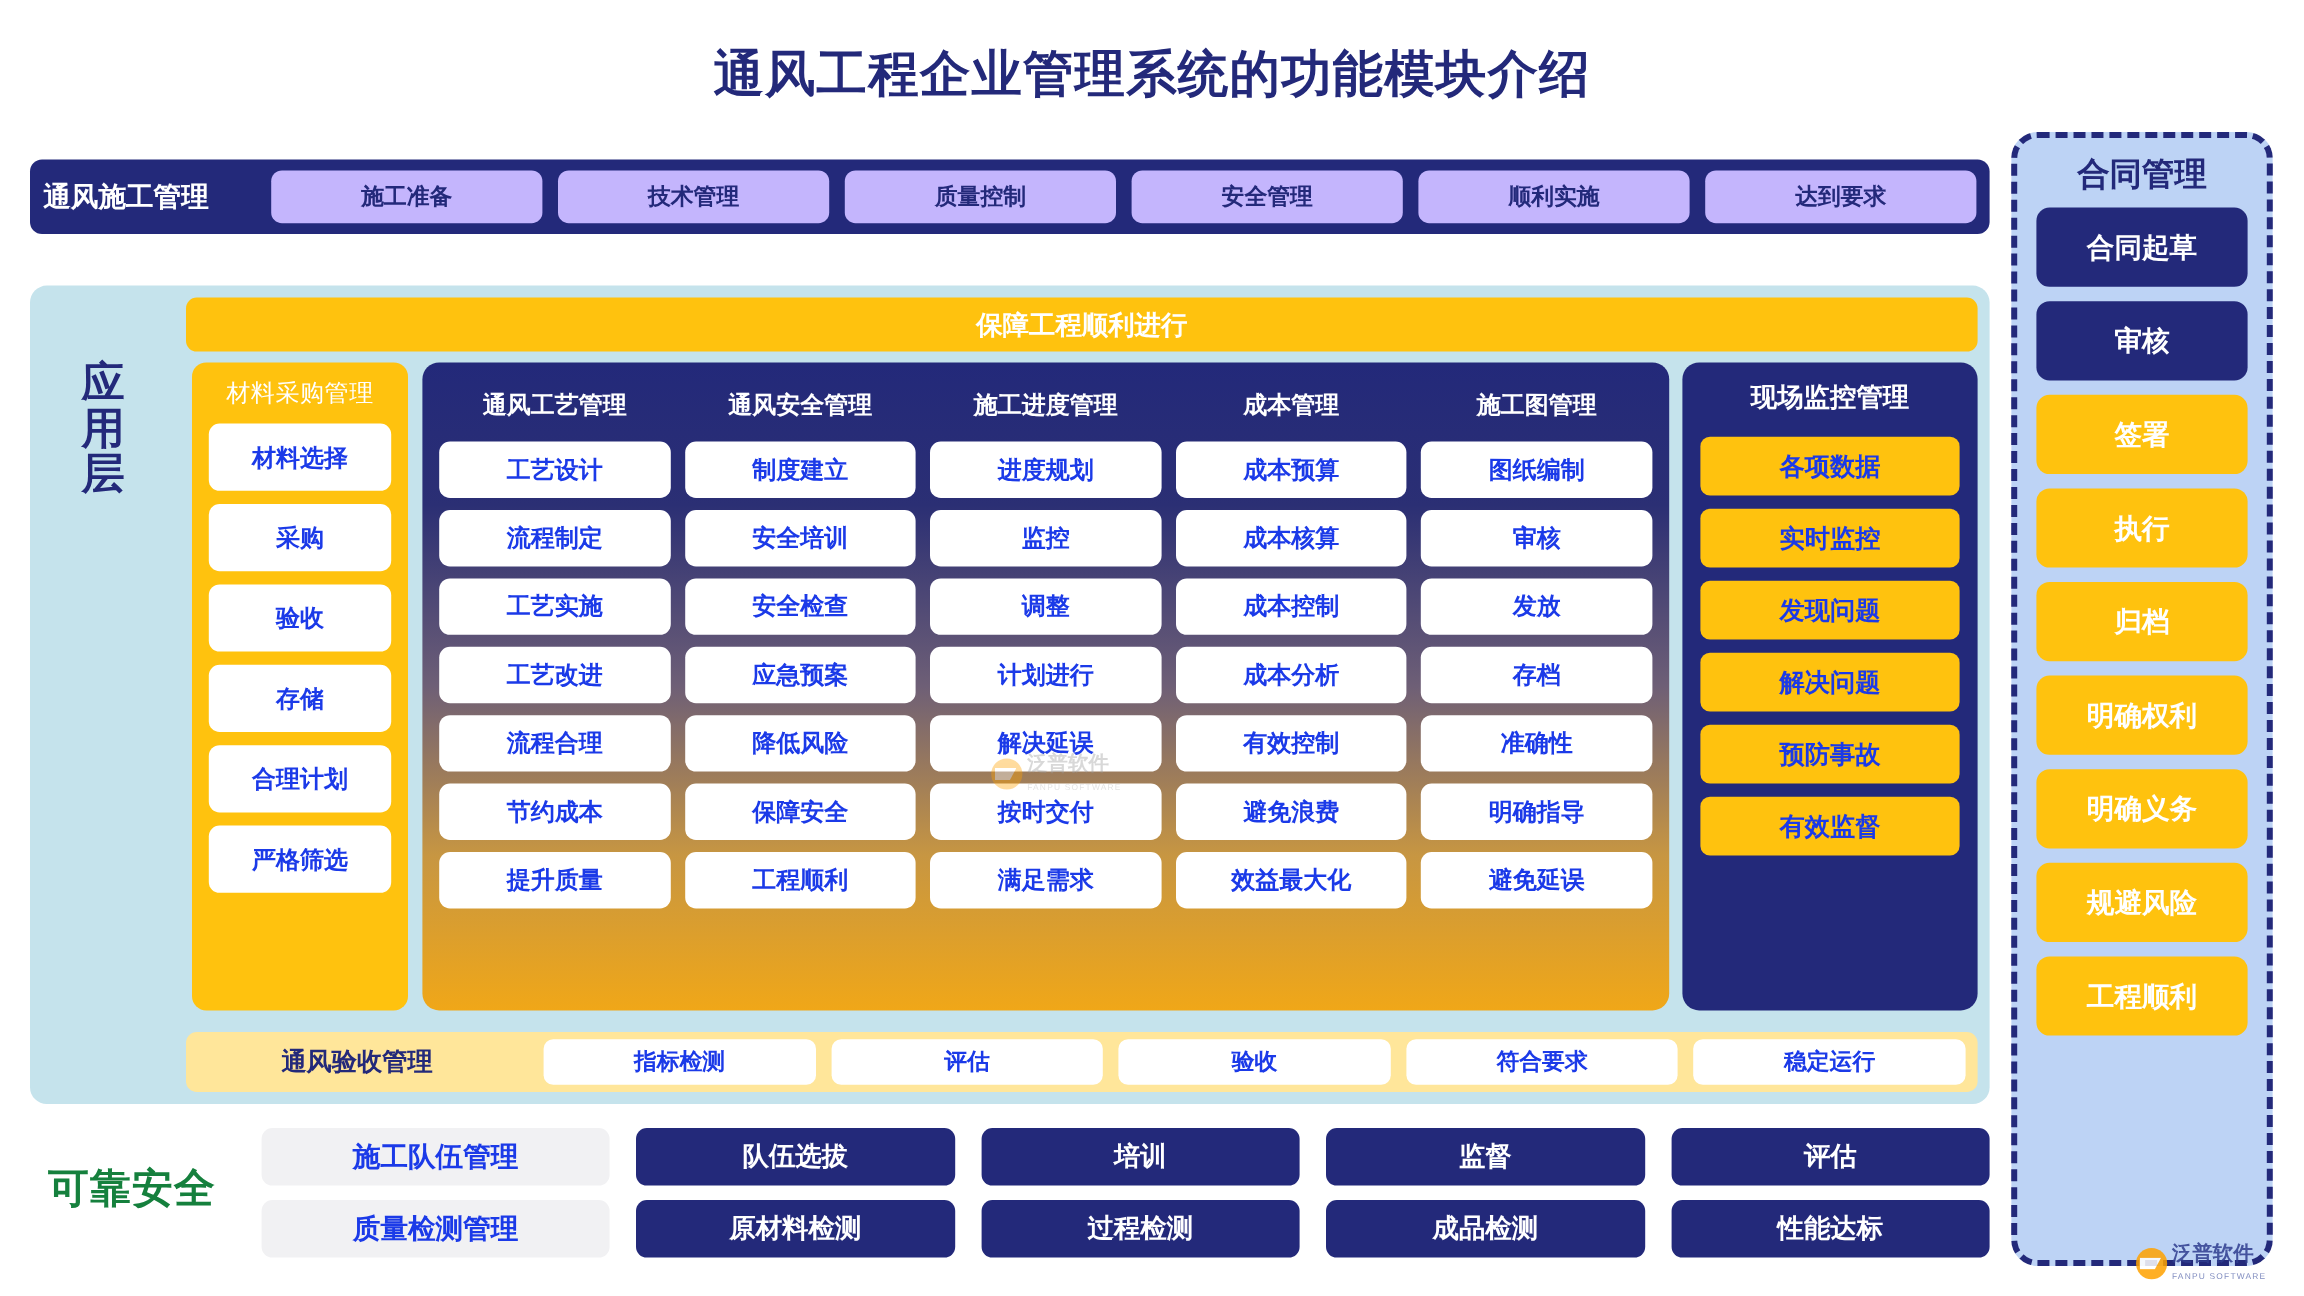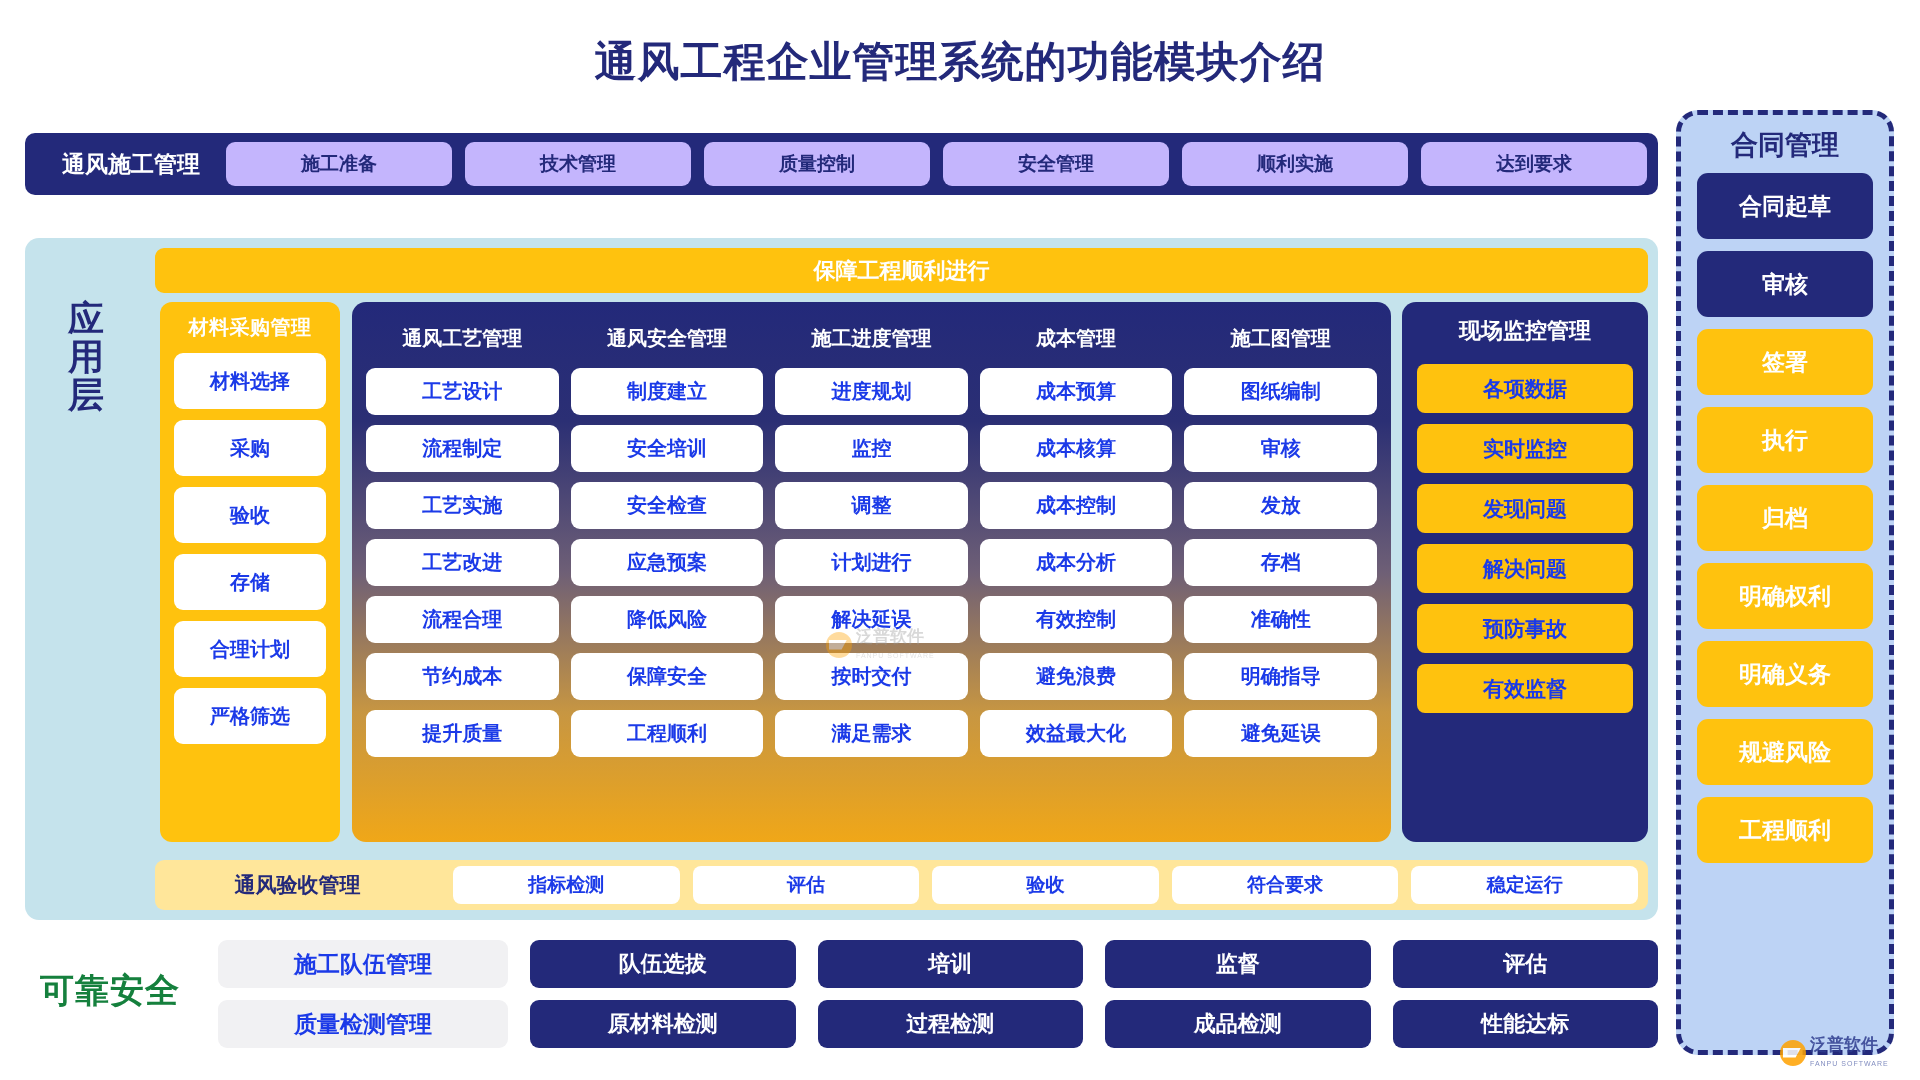--- a/index.html
+++ b/index.html
@@ -21,21 +21,21 @@
 
   
   .topbar {
     position: absolute; left: 25px; top: 133px;
     width: 1633px; height: 62px;
     background: #23297a; border-radius: 10px;
     display: flex; align-items: center; padding: 0 11px;
   }
   .topbar-title {
     color: #ffffff; font-size: 23px; font-weight: bold;
-    width: 190px; text-align: center; flex: none;
+    width: 190px; flex: none;
   }
   .topbar-chips { display: flex; flex: 1; gap: 13px; }
   .topbar-chip {
     flex: 1; height: 44px; background: #c4b5fd; border-radius: 9px;
     display: flex; align-items: center; justify-content: center;
     color: #23297a; font-size: 19px; font-weight: bold;
   }
 
   
   .app-panel {
@@ -60,21 +60,21 @@
   }
 
   
   .col-material {
     position: absolute; left: 160px; top: 302px;
     width: 180px; height: 540px;
     background: #ffc20e; border-radius: 12px;
     padding: 12px 14px; display: flex; flex-direction: column;
   }
   .col-material .col-head {
-    color: #ffffff; font-size: 20px; font-weight: bold;
+    color: #ffffff; font-size: 20px; font-weight: normal;
     text-align: center; margin-bottom: 12px; letter-spacing: 0.5px;
   }
   .col-material .chip {
     background: #ffffff; border-radius: 9px;
     height: 56px; margin-bottom: 11px;
     display: flex; align-items: center; justify-content: center;
     color: #1b3ae8; font-size: 20px; font-weight: bold;
   }
 
   

